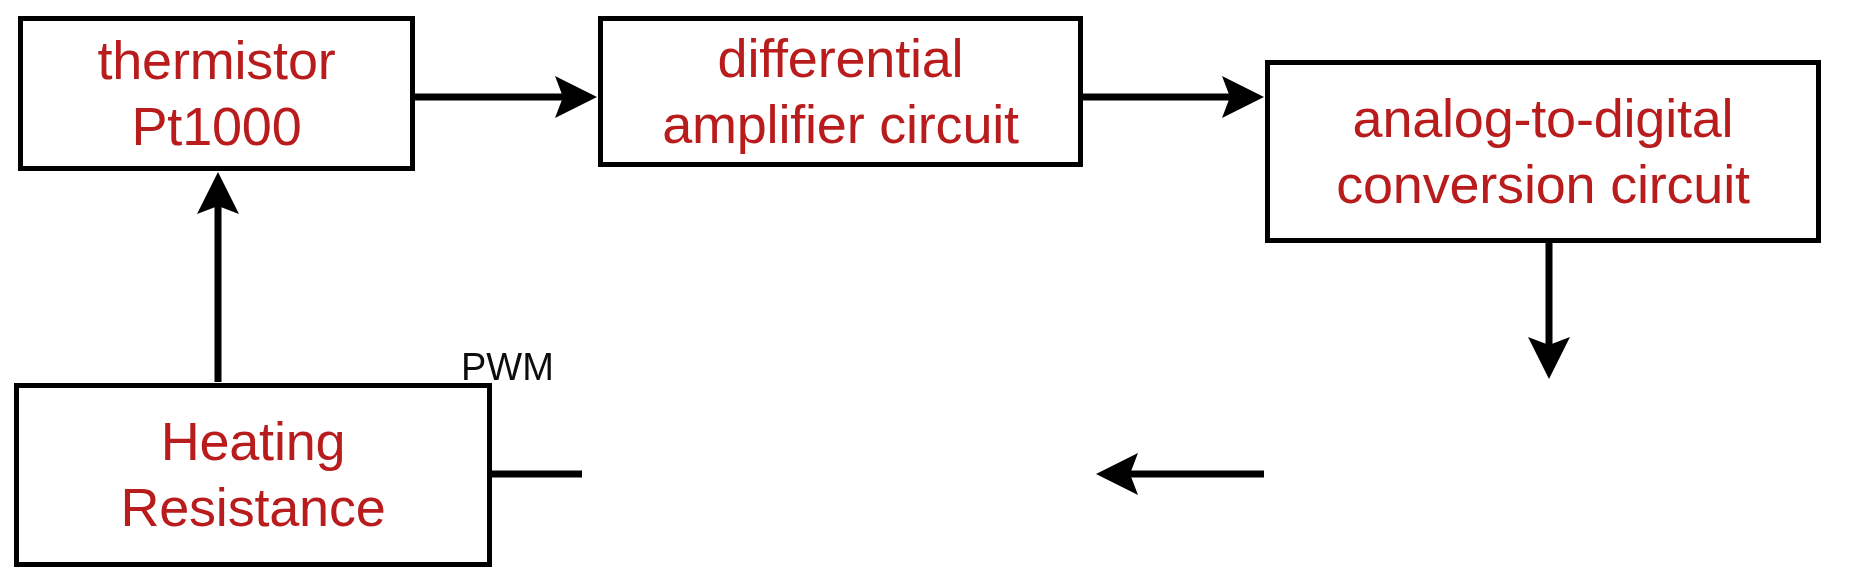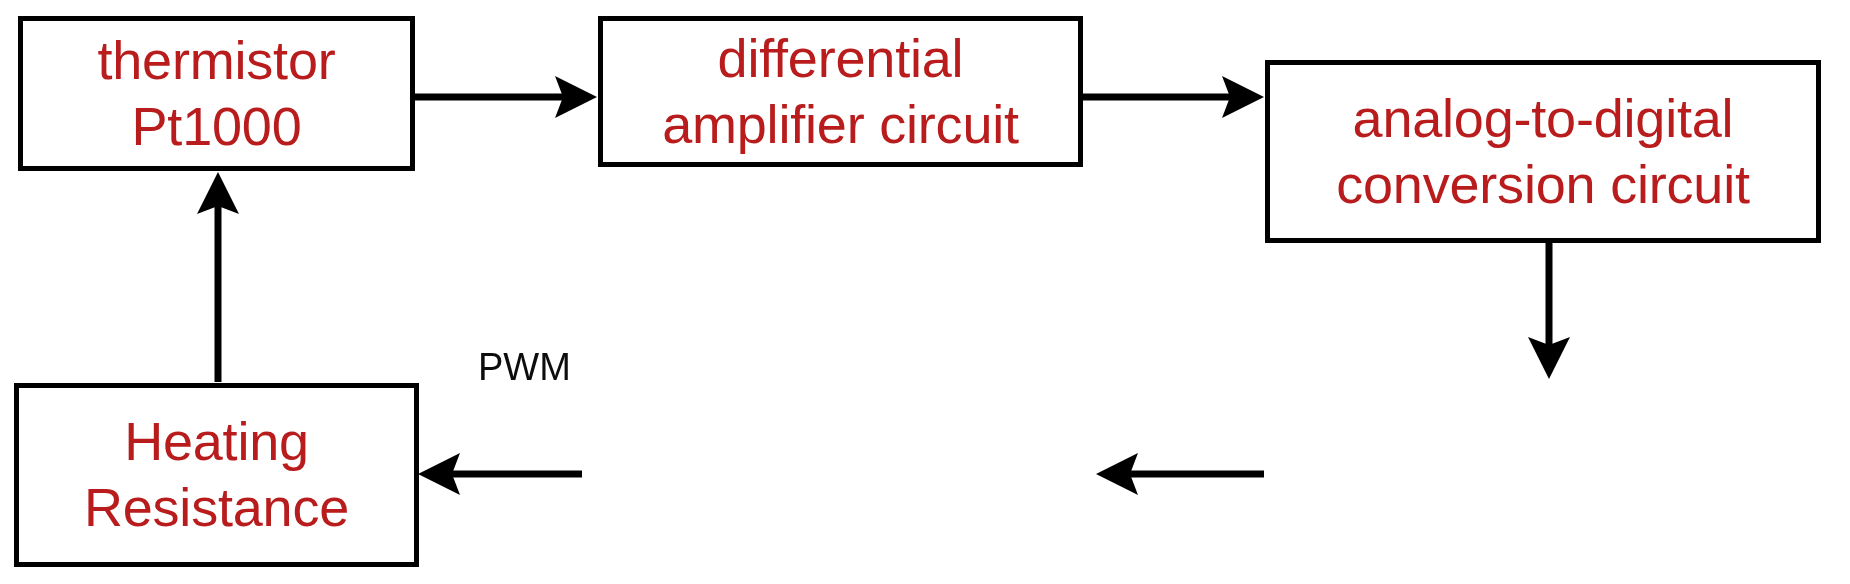--- a/index.html
+++ b/index.html
@@ -37,21 +37,21 @@
   }
   .node-label {
     display: block;
     width: 100%;
     white-space: pre-line;
   }
   
   #node-thermistor      { left: 18px;   top: 16px;  width: 397px; height: 155px; }
   #node-amplifier       { left: 598px;  top: 16px;  width: 485px; height: 151px; }
   #node-adc             { left: 1265px; top: 16px;  width: 556px; height: 183px; margin-top: 44px; }
-  #node-heating         { left: 14px;   top: 383px; width: 405px; height: 184px; }
+  #node-heating         { left: 14px;   top: 383px; width: 478px; height: 184px; }
   #node-fuzzy           { left: 583px;  top: 383px; width: 513px; height: 184px; }
   #node-mcu             { left: 1265px; top: 380px; width: 568px; height: 187px; }
 
   
   #connectors {
     position: absolute;
     left: 0;
     top: 0;
     width: 1850px;
     height: 584px;
@@ -69,21 +69,20 @@
     fill: #000000;
   }
   
   .edge-label {
     position: absolute;
     font-family: "Liberation Sans", sans-serif;
     font-size: 38px;
     color: #0d0d0d;
     line-height: 1;
     white-space: nowrap;
-    margin-left: 17px;
   }
   #label-pwm { left: 461px; top: 348px; }
 </style>
 </head>
 <body>
 
 <div id="diagram-root">
 
   <svg id="connectors" viewBox="0 0 1850 584" width="1850" height="584" xmlns="http://www.w3.org/2000/svg">
 

